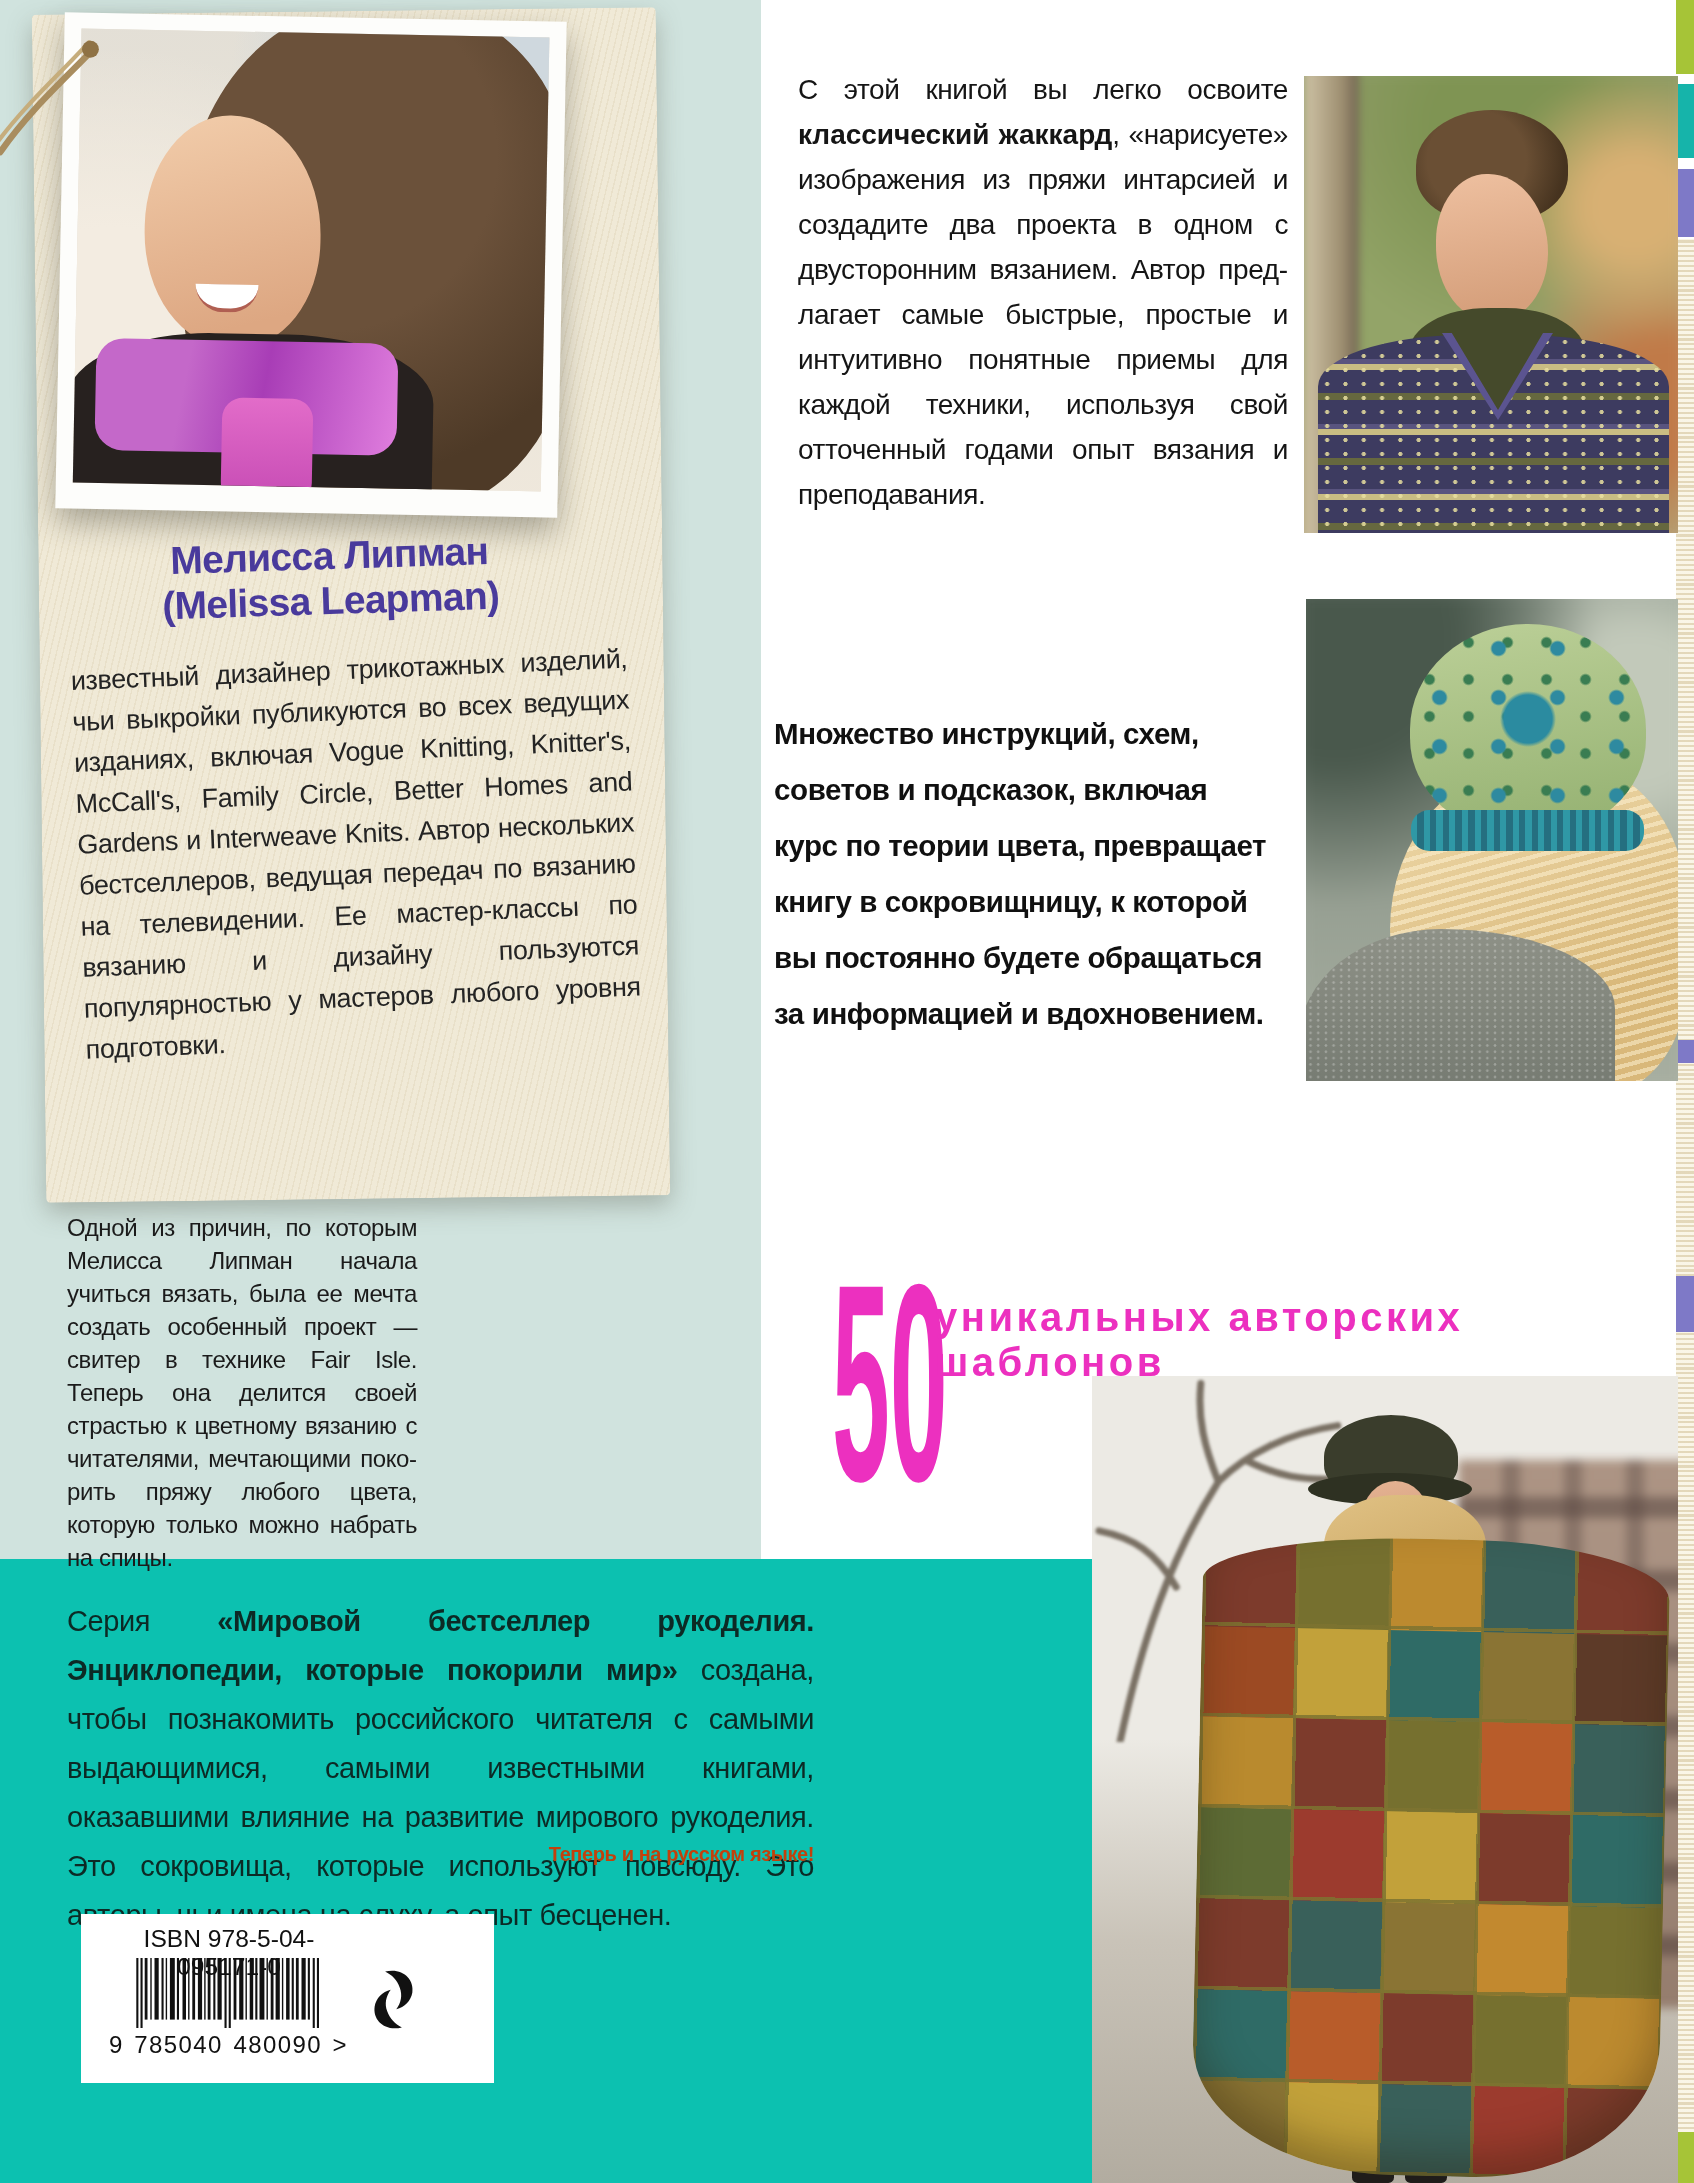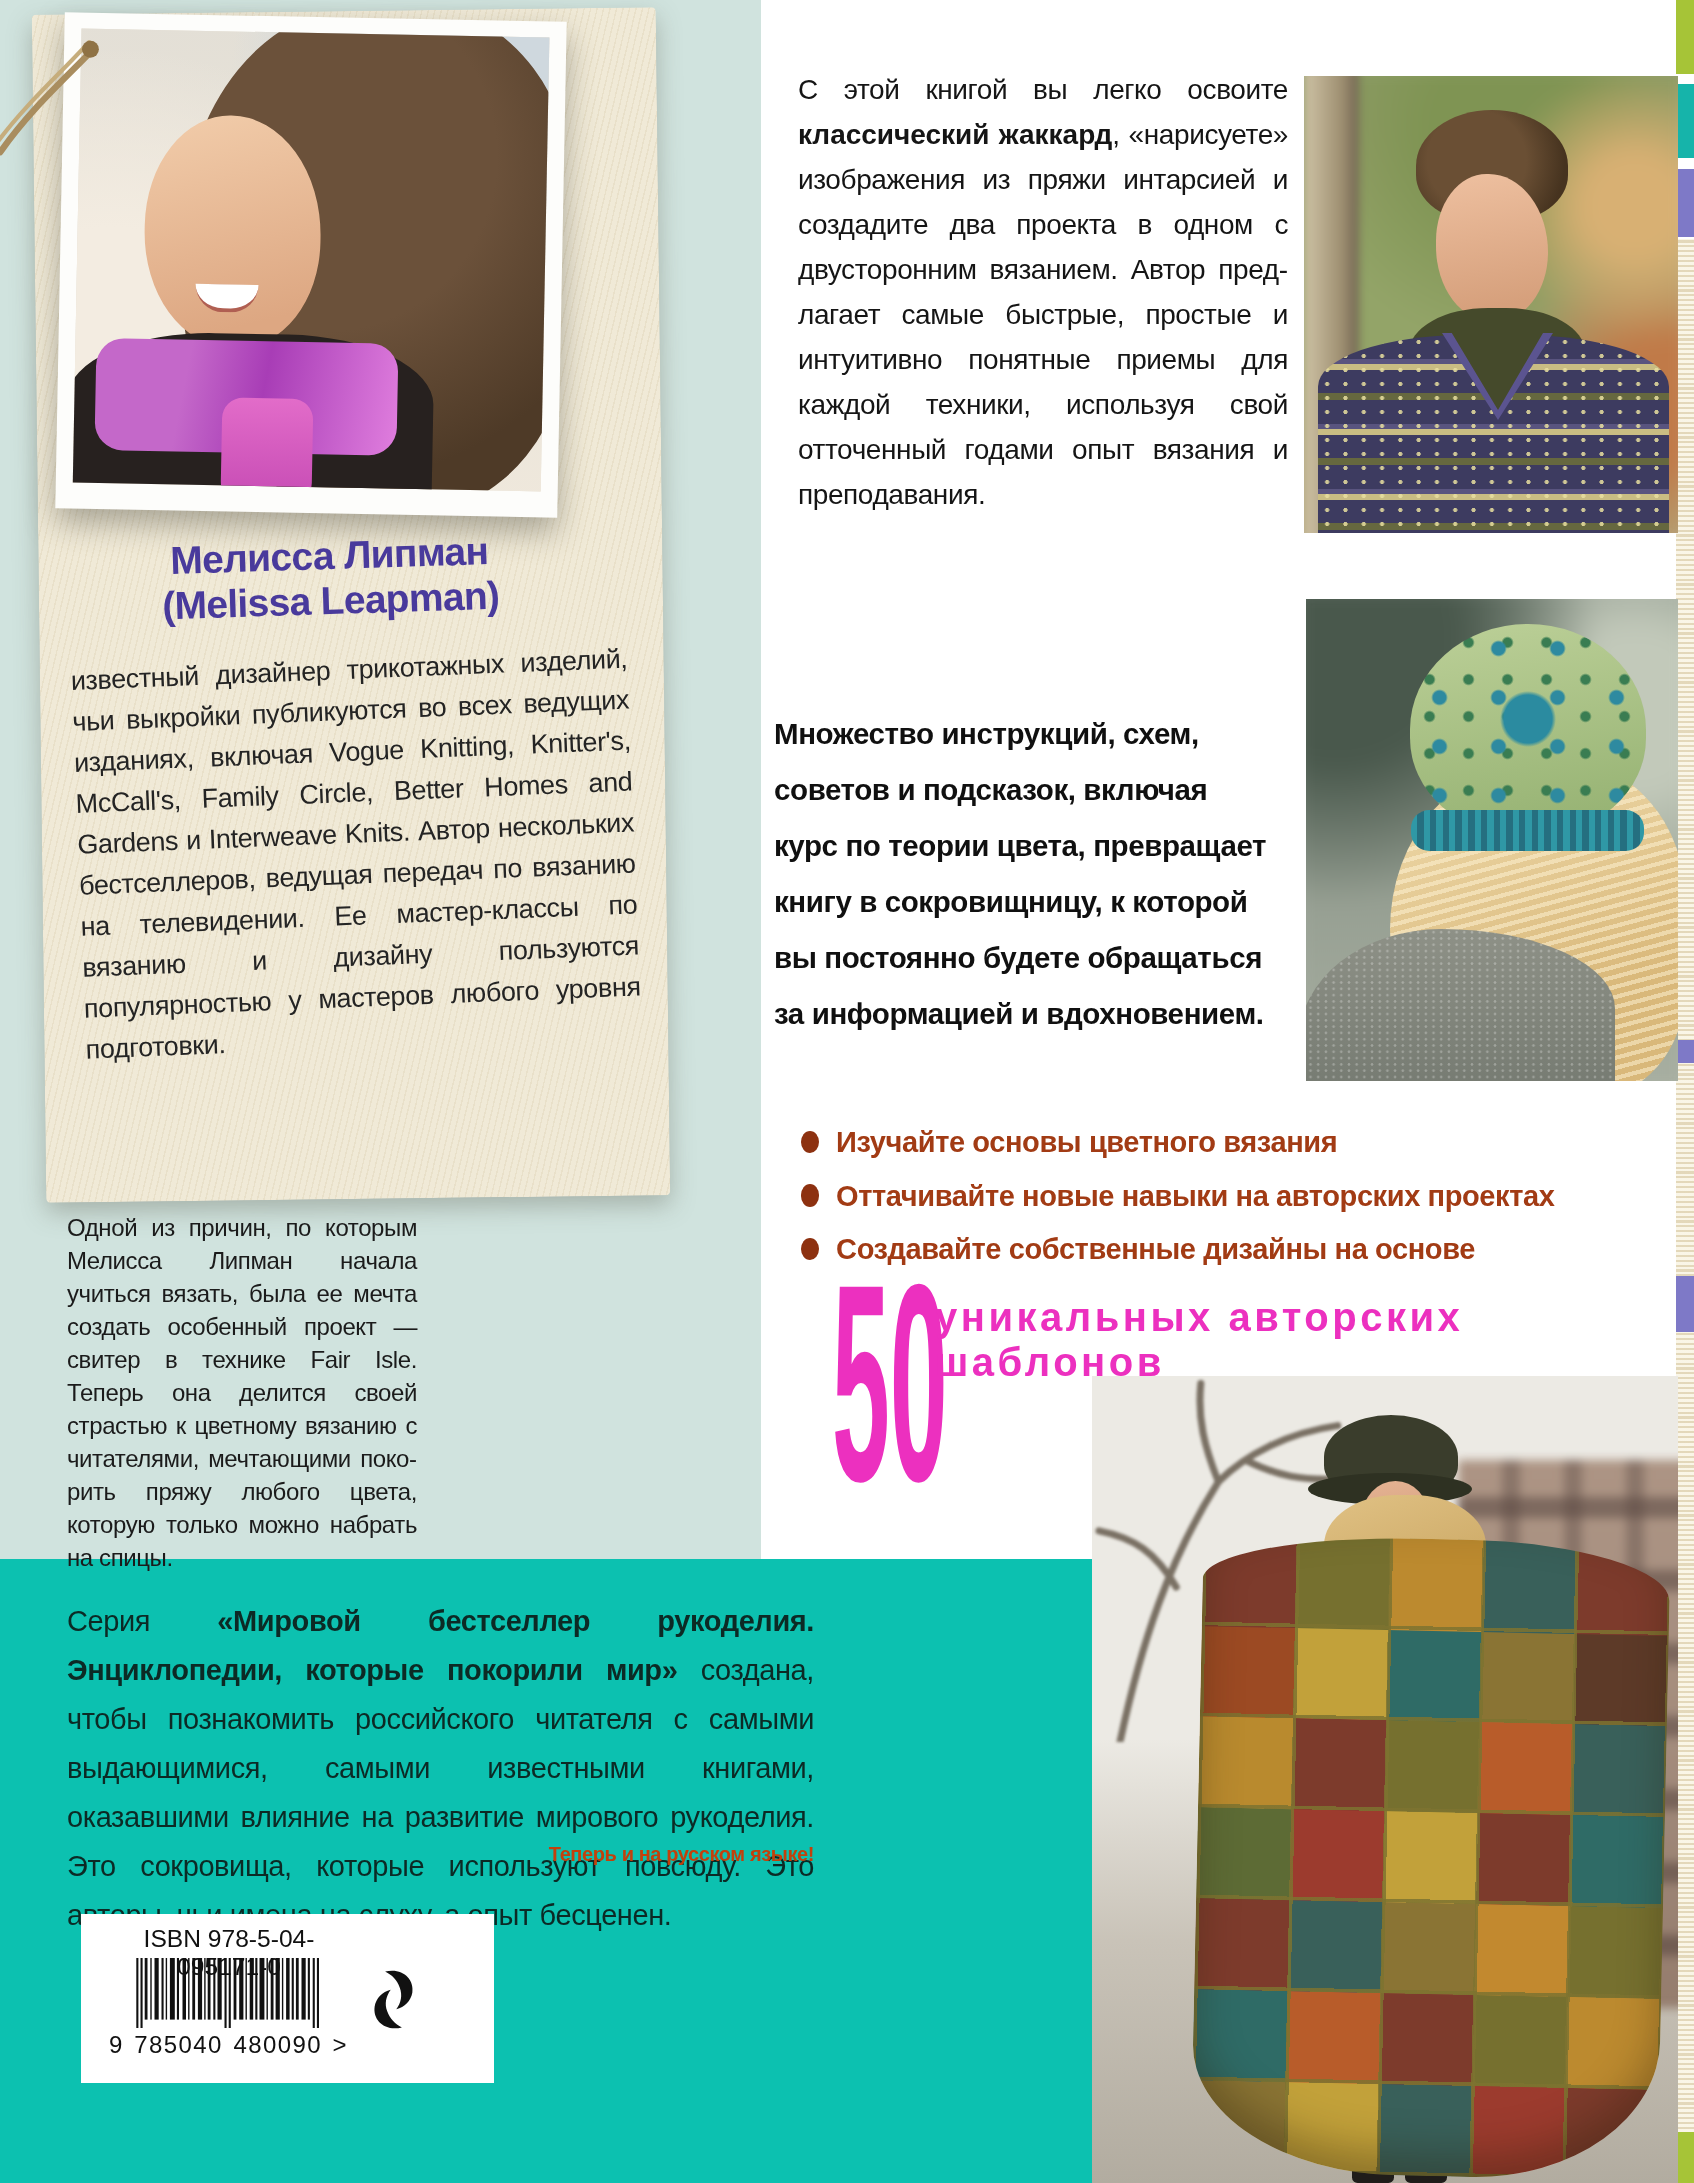--- a/index.html
+++ b/index.html
@@ -221,34 +221,20 @@
     <div>(Melissa Leapman)</div>
   </div>
   <p class="abs author-bio">известный дизайнер трикотажных изде­лий, чьи выкройки публикуются во всех ведущих изданиях, включая Vogue Knitting, Knitter's, McCall's, Family Circle, Better Homes and Gardens и Interweave Knits. Автор нескольких бестселлеров, ведущая передач по вязанию на телеви­дении. Ее мастер-классы по вязанию и дизайну пользуются популярностью у мастеров любого уровня подготовки.</p>
 
   <p class="abs story">Одной из причин, по которым Мелисса Липман начала учиться вязать, была ее мечта создать особенный проект — свитер в технике Fair Isle. Теперь она де­лится своей страстью к цветному вяза­нию с читателями, мечтающими поко­рить пряжу любого цвета, которую только можно набрать на спицы.</p>
 
   <p class="abs intro"><span>С этой книгой вы легко освоите </span><b>классический жаккард</b><span>, «нарисуете» изображения из пряжи интарсией и создадите два проекта в одном с двусто­ронним вязанием. Автор пред­лагает самые быстрые, про­стые и интуитивно понятные приемы для каждой техники, используя свой отточенный годами опыт вязания и препо­давания.</span></p>
 
   <p class="abs features">Множество инструкций, схем, советов и подсказок, включая курс по теории цвета, превращает книгу в сокровищницу, к которой вы постоянно будете обращаться за информацией и вдохновением.</p>
 
-  <div class="abs bullets">
-    <div class="bullet-row">
-      <span class="bullet-dot"></span>
-      <span class="bullet-text">Изучайте основы цветного вязания</span>
-    </div>
-    <div class="bullet-row">
-      <span class="bullet-dot"></span>
-      <span class="bullet-text">Оттачивайте новые навыки на авторских проектах</span>
-    </div>
-    <div class="bullet-row">
-      <span class="bullet-dot"></span>
-      <span class="bullet-text">Создавайте собственные дизайны на основе</span>
-    </div>
-  </div>
 
   <div class="abs big-number">50</div>
   <div class="abs big-caption">уникальных авторских шаблонов</div>
 
   <div class="abs photo photo-man">
     <div class="abs man-bg"></div>
     <div class="abs man-trunk"></div>
     <div class="abs man-hair"></div>
     <div class="abs man-face"></div>
     <div class="abs man-tee"></div>

